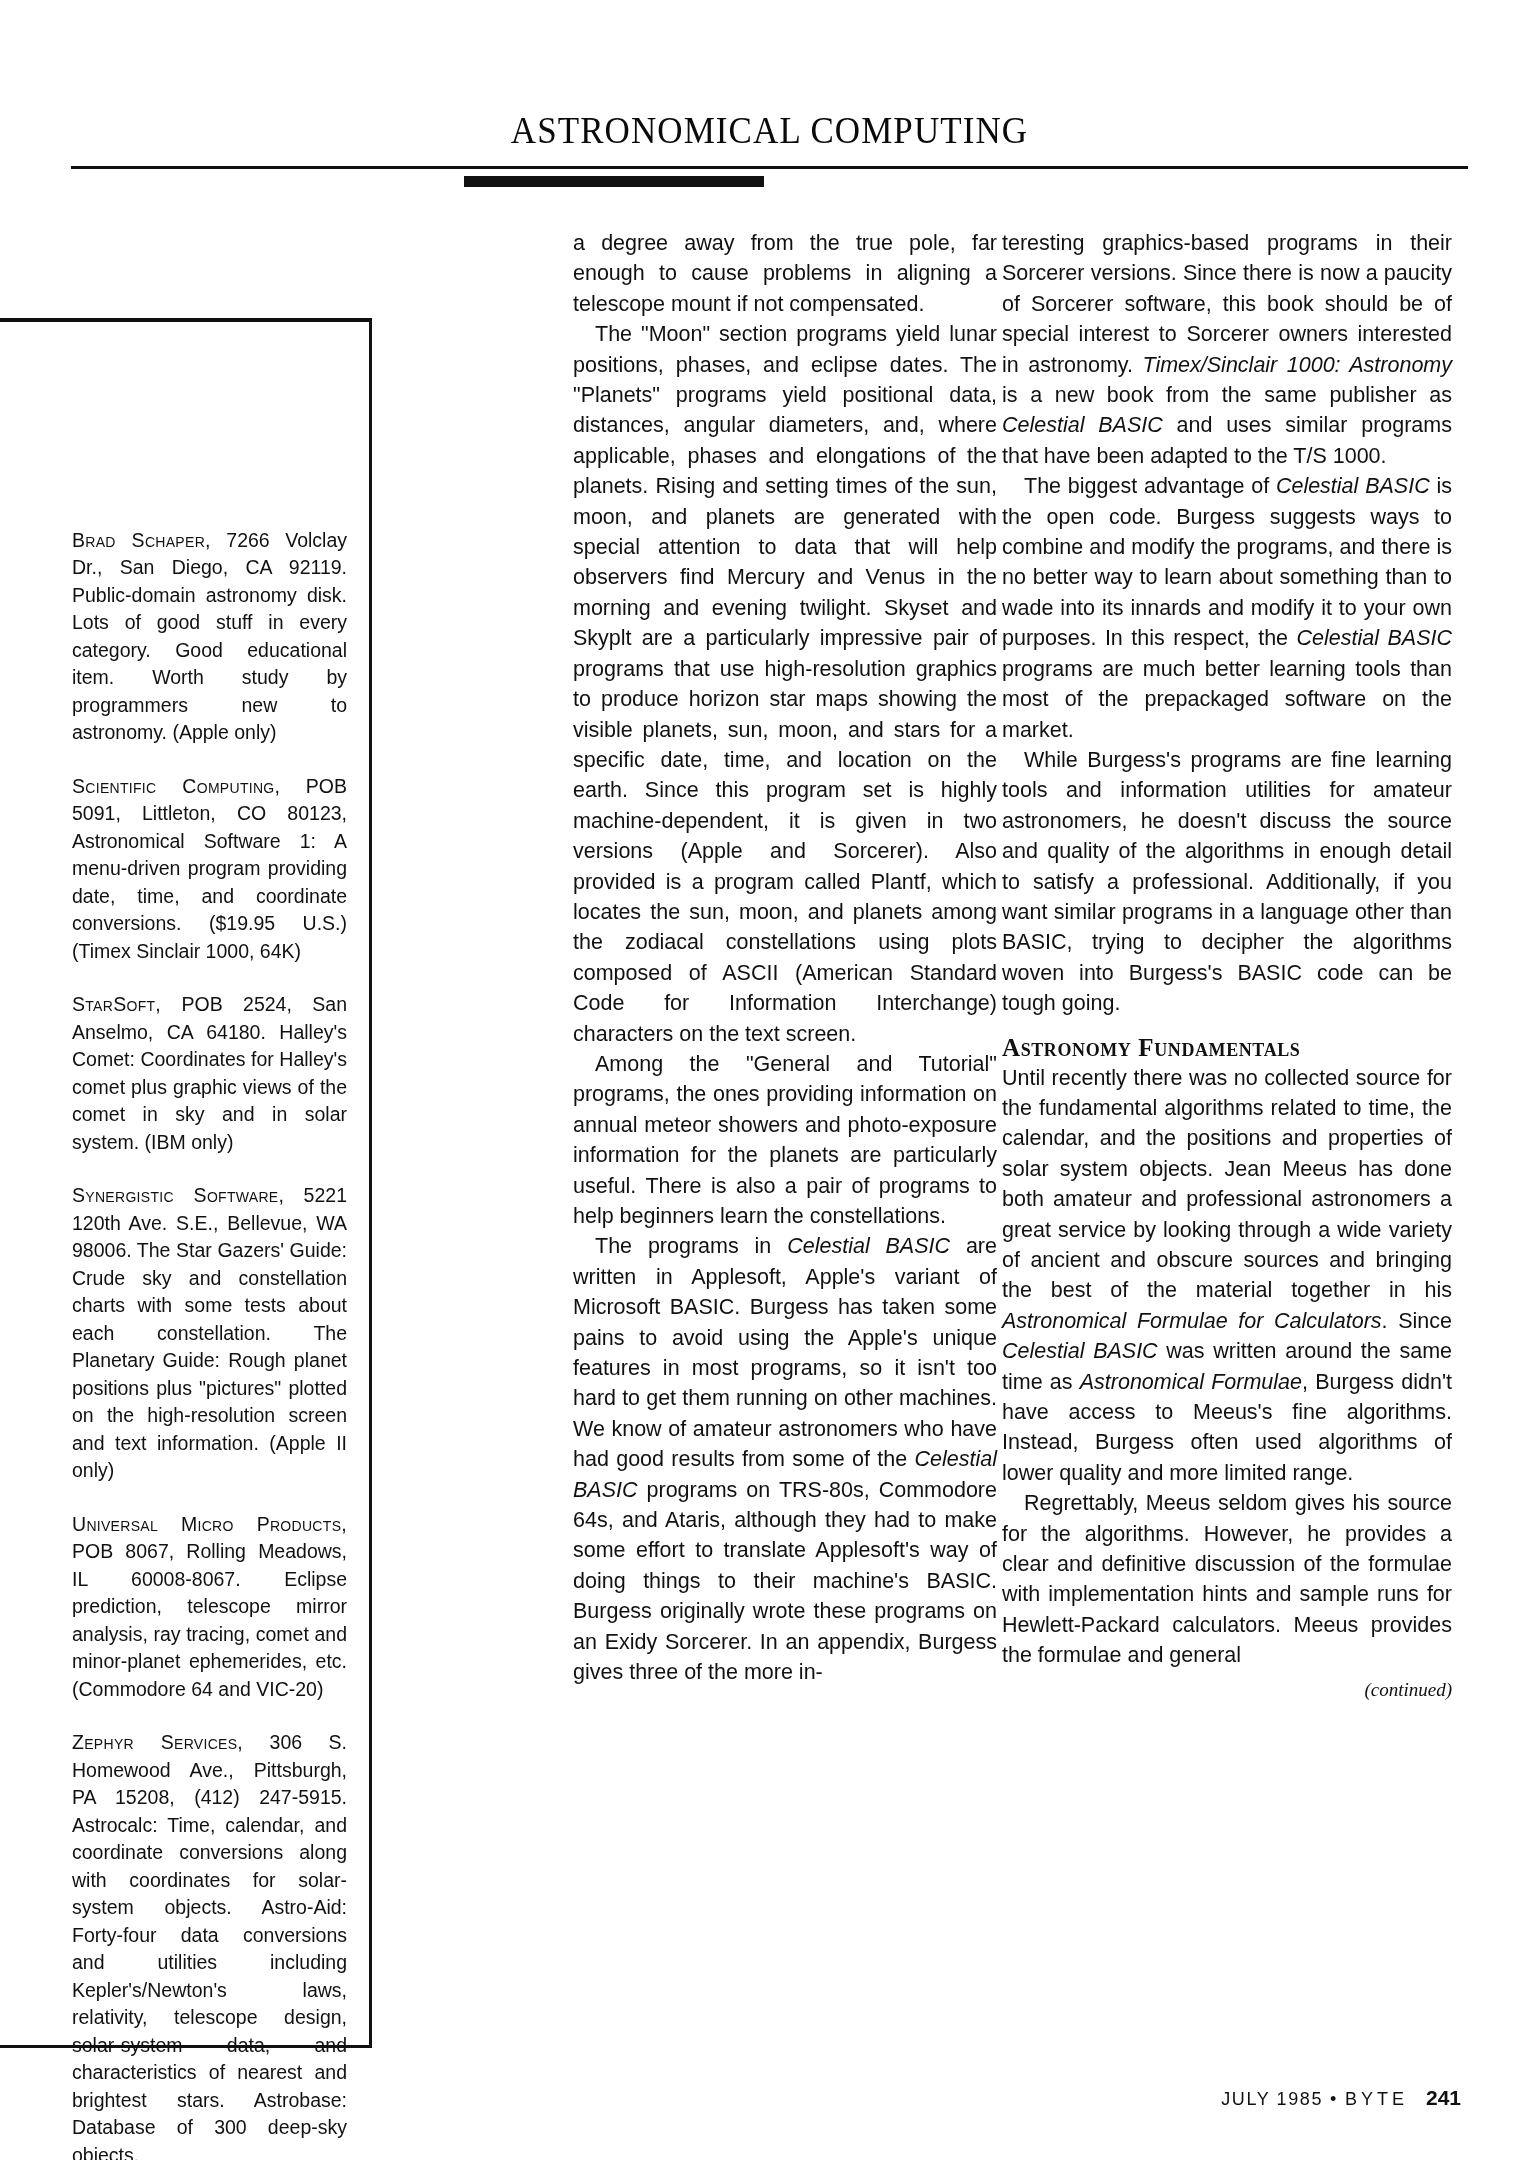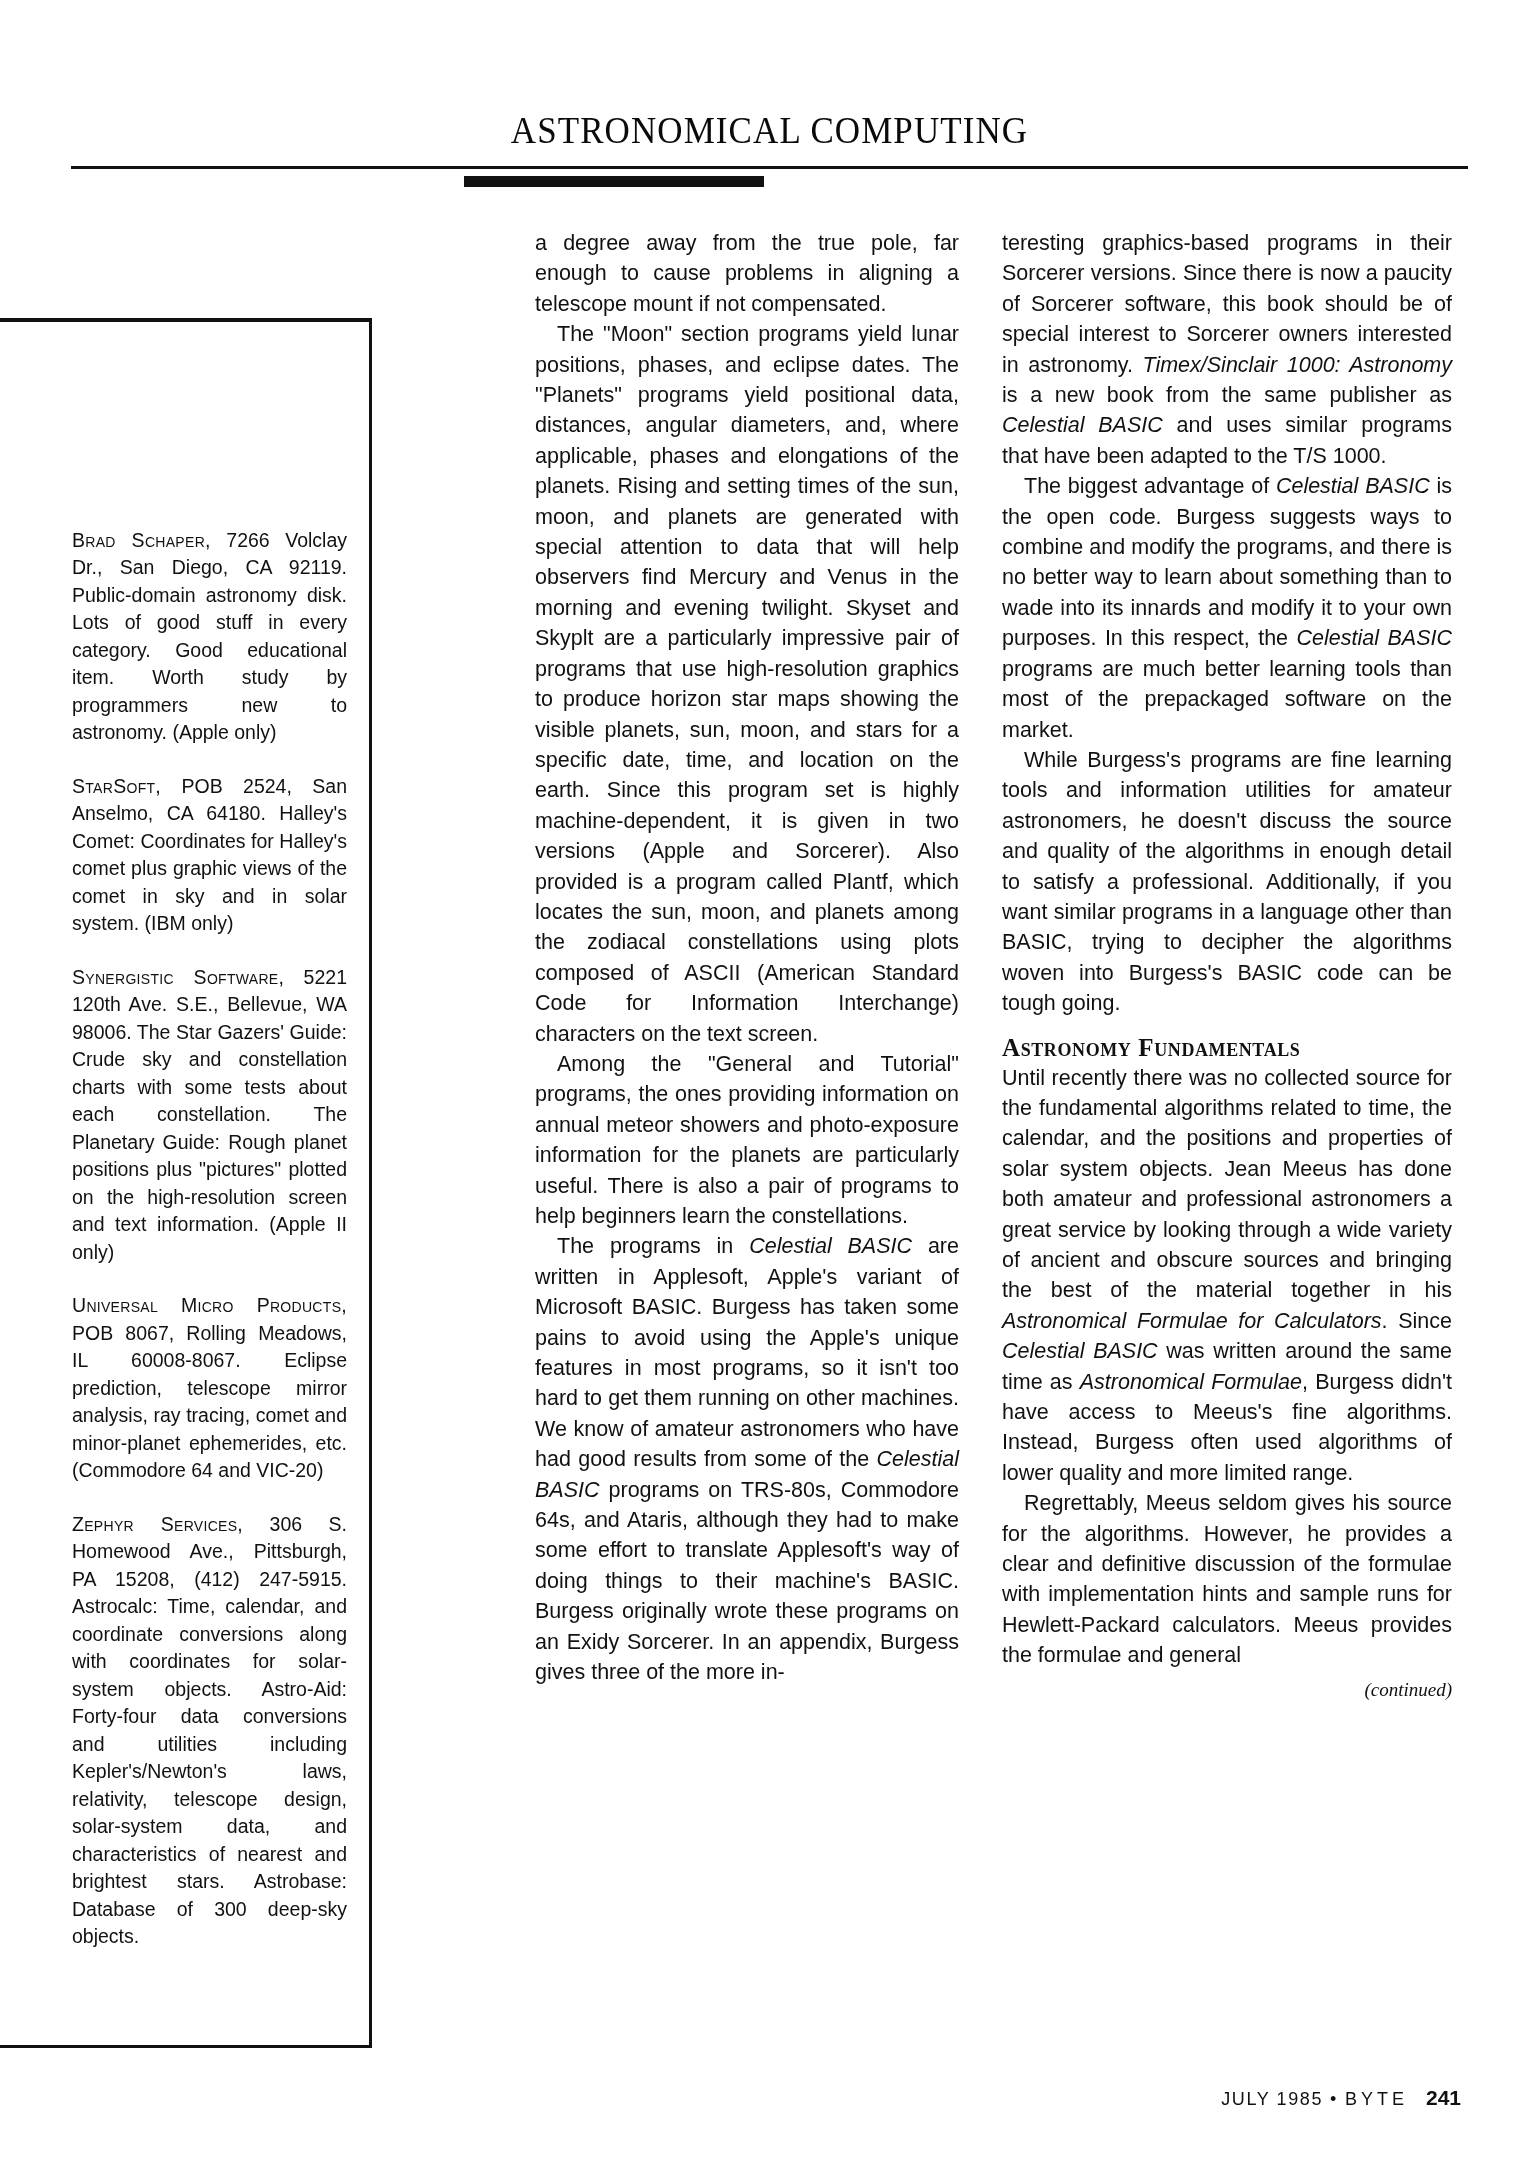--- a/index.html
+++ b/index.html
@@ -97,21 +97,21 @@
   
   .bodycol {
     position: absolute;
     top: 28px;
     width: 424px;
     font-size: 21.5px;
     line-height: 30.4px;
     text-align: justify;
     color: #111111;
   }
-  #col-mid { left: 535px; }
+  #col-mid { left: 573px; }
   #col-right { left: 1002px; width: 450px; }
 
   .bodycol p {
     margin: 0;
     text-indent: 0;
   }
   .bodycol p.ind { text-indent: 22px; }
 
   h2.section-head {
     font-family: "Liberation Serif", serif;
@@ -164,20 +164,21 @@
   <div id="header-title">ASTRONOMICAL COMPUTING</div>
   <div id="header-rule"></div>
   <div id="header-bar"></div>
 </div>
 
 <div id="content">
 
   <div id="sidebar">
     <div id="sidebar-inner">
         <p class="listing"><span class="sc">Brad Schaper,</span><span> 7266 Volclay Dr., San Diego, CA 92119. Public-domain astronomy disk. Lots of good stuff in every category. Good educational item. Worth study by programmers new to astronomy. (Apple only)</span></p>
+        <p class="listing"><span class="sc">Scientific Computing,</span><span> POB 5091, Littleton, CO 80123, Astronomical Software 1: A menu-driven program providing date, time, and coordinate conversions. ($19.95 U.S.) (Timex Sinclair 1000, 64K)</span></p>
         <p class="listing"><span class="sc">StarSoft,</span><span> POB 2524, San Anselmo, CA 64180. Halley's Comet: Coordinates for Halley's comet plus graphic views of the comet in sky and in solar system. (IBM only)</span></p>
         <p class="listing"><span class="sc">Synergistic Software,</span><span> 5221 120th Ave. S.E., Bellevue, WA 98006. The Star Gazers' Guide: Crude sky and constellation charts with some tests about each constellation. The Planetary Guide: Rough planet positions plus "pictures" plotted on the high-resolution screen and text information. (Apple II only)</span></p>
         <p class="listing"><span class="sc">Universal Micro Products,</span><span> POB 8067, Rolling Meadows, IL 60008-8067. Eclipse prediction, telescope mirror analysis, ray tracing, comet and minor-planet ephemerides, etc. (Commodore 64 and VIC-20)</span></p>
         <p class="listing"><span class="sc">Zephyr Services,</span><span> 306 S. Homewood Ave., Pittsburgh, PA 15208, (412) 247-5915. Astrocalc: Time, calendar, and coordinate conversions along with coordinates for solar-system objects. Astro-Aid: Forty-four data conversions and utilities including Kepler's/Newton's laws, relativity, telescope design, solar-system data, and characteristics of nearest and brightest stars. Astrobase: Database of 300 deep-sky objects.</span></p>
       </div>
   </div>
 
   <div class="bodycol" id="col-mid">
       <p class=""><span>a degree away from the true pole, far enough to cause problems in aligning a telescope mount if not compensated.</span></p>
       <p class="ind"><span>The "Moon" section programs yield lunar positions, phases, and eclipse dates. The "Planets" programs yield positional data, distances, angular diameters, and, where applicable, phases and elongations of the planets. Rising and setting times of the sun, moon, and planets are generated with special attention to data that will help observers find Mercury and Venus in the morning and evening twilight. Skyset and Skyplt are a particularly impressive pair of programs that use high-resolution graphics to produce horizon star maps showing the visible planets, sun, moon, and stars for a specific date, time, and location on the earth. Since this program set is highly machine-dependent, it is given in two versions (Apple and Sorcerer). Also provided is a program called Plantf, which locates the sun, moon, and planets among the zodiacal constellations using plots composed of ASCII (American Standard Code for Information Interchange) characters on the text screen.</span></p>

